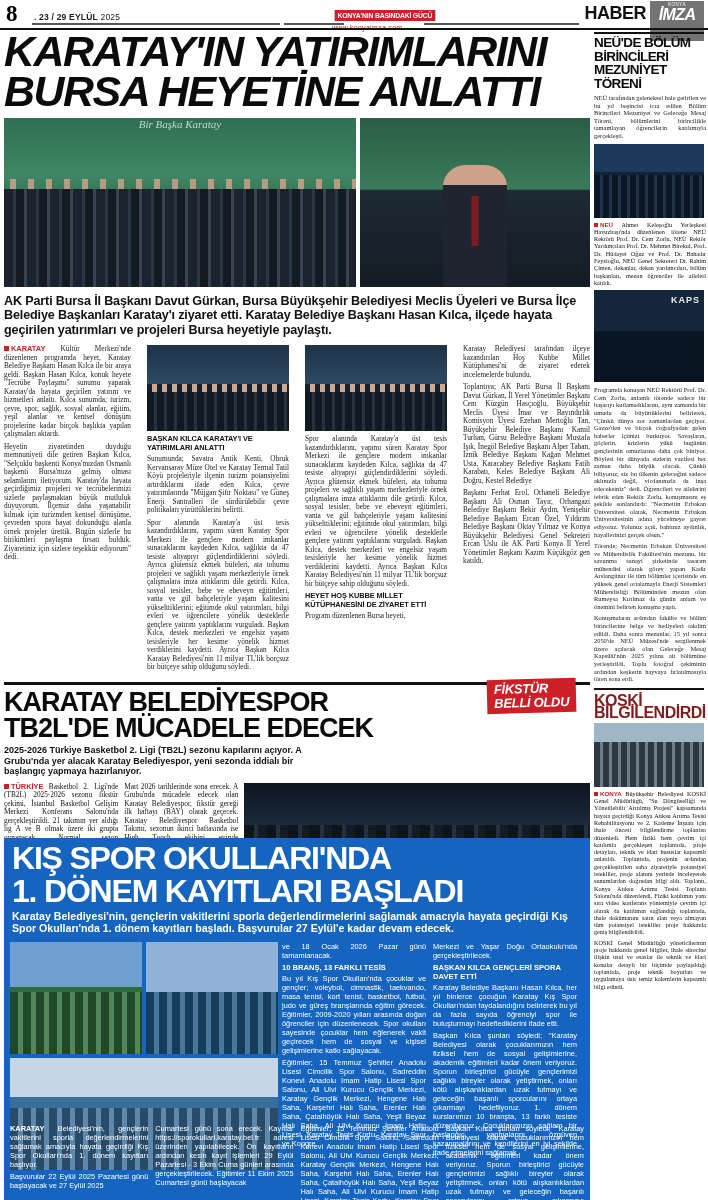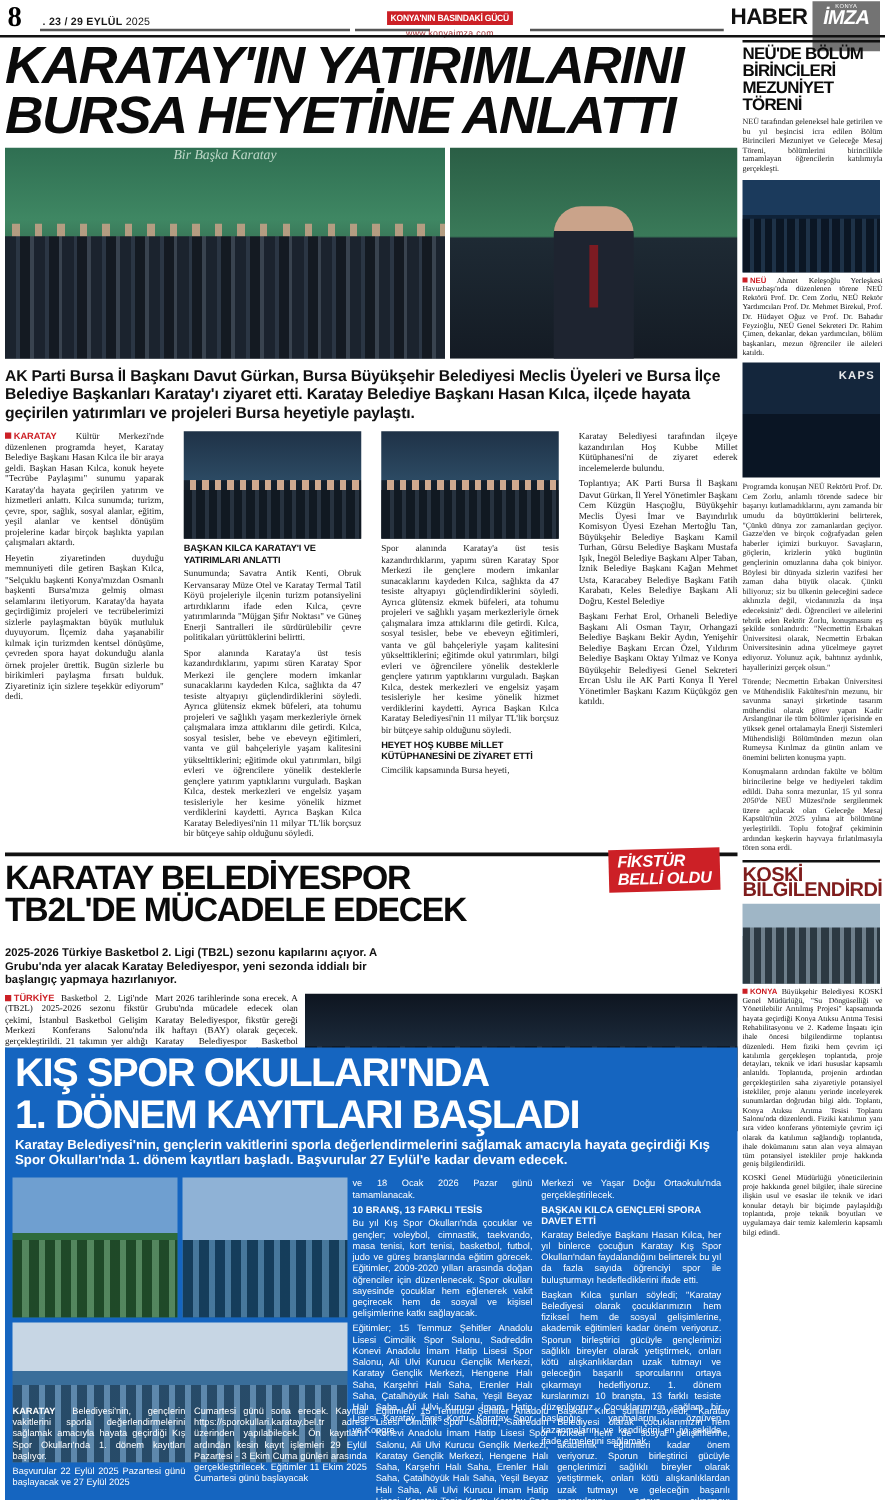--- a/index.html
+++ b/index.html
@@ -24,21 +24,21 @@
     font-size:8.5px; font-weight:bold; color:#1a1a1a; letter-spacing:.2px;
     white-space:nowrap;
   }
   .dateline .yr { font-weight:normal; }
   .rule-left { position:absolute; left:32px; top:23px; width:248px; height:2px;
     border-top:1px solid #555; border-bottom:1px solid #555; }
   .rule-midA { position:absolute; left:284px; top:23px; width:60px; height:2px;
     border-top:1px solid #555; border-bottom:1px solid #555; }
   .rule-midB { position:absolute; left:424px; top:23px; width:155px; height:2px;
     border-top:1px solid #555; border-bottom:1px solid #555; }
-  .masthead-mid { position:absolute; left:300px; top:4px; width:120px; text-align:center; }
+  .masthead-mid { position:absolute; left:332px; top:4px; width:120px; }
   .mh-badge {
     display:inline-block; background:#cc2026; color:#fff;
     font-size:7.2px; font-weight:bold; letter-spacing:-.2px;
     padding:1px 3px; white-space:nowrap;
     font-family:"Liberation Sans Narrow","Liberation Sans",sans-serif;
     transform: scaleX(.95);
   }
   .mh-url { font-size:7px; color:#9b2a2e; margin-top:2px; letter-spacing:.3px; }
   .haber {
     position:absolute; right:62px; top:3px;
@@ -162,21 +162,21 @@
   }
 
   
   .divline { margin-top:6px; width:586px; height:3px; background:#111; }
   .hl2 {
     margin-top:4px;
     font-weight:bold; font-size:27px; line-height:26px;
     letter-spacing:-1px; color:#0b0b0b; white-space:nowrap;
   }
   .hl2 .l2 { display:block; }
-  .lead2 { margin-top:16px; width:300px; font-size:9px; line-height:10.6px; font-weight:600; color:#111; }
+  .lead2 { margin-top:4px; width:300px; font-size:9px; line-height:10.6px; font-weight:600; color:#111; }
 
   .fikstur {
     position:absolute; right:14px; top:-10px;
     background:#cc2026; color:#fff; font-weight:bold; font-style:italic;
     font-size:13px; line-height:14px; padding:3px 7px; letter-spacing:-.3px;
     transform:rotate(-1.5deg);
   }
   .fikstur span{display:block;}
 
   .story2 { position:relative; width:586px; }
@@ -347,21 +347,21 @@
         <p>Sunumunda; Savatra Antik Kenti, Obruk Kervansaray Müze Otel ve Karatay Termal Tatil Köyü projeleriyle ilçenin turizm potansiyelini artırdıklarını ifade eden Kılca, çevre yatırımlarında "Müjgan Şifır Noktası" ve Güneş Enerji Santralleri ile sürdürülebilir çevre politikaları yürüttüklerini belirtti.</p>
         <p>Spor alanında Karatay'a üst tesis kazandırdıklarını, yapımı süren Karatay Spor Merkezi ile gençlere modern imkanlar sunacaklarını kaydeden Kılca, sağlıkta da 47 tesiste altyapıyı güçlendirdiklerini söyledi. Ayrıca glütensiz ekmek büfeleri, ata tohumu projeleri ve sağlıklı yaşam merkezleriyle örnek çalışmalara imza attıklarını dile getirdi. Kılca, sosyal tesisler, bebe ve ebeveyn eğitimleri, vanta ve gül bahçeleriyle yaşam kalitesini yükselttiklerini; eğitimde okul yatırımları, bilgi evleri ve öğrencilere yönelik desteklerle gençlere yatırım yaptıklarını vurguladı. Başkan Kılca, destek merkezleri ve engelsiz yaşam tesisleriyle her kesime yönelik hizmet verdiklerini kaydetti. Ayrıca Başkan Kılca Karatay Belediyesi'nin 11 milyar TL'lik borçsuz bir bütçeye sahip olduğunu söyledi.</p>
       </div>
       <div class="col">
         <div class="body-photo">
           <div class="faces"></div>
           <div class="row"></div>
         </div>
         <p>Spor alanında Karatay'a üst tesis kazandırdıklarını, yapımı süren Karatay Spor Merkezi ile gençlere modern imkanlar sunacaklarını kaydeden Kılca, sağlıkta da 47 tesiste altyapıyı güçlendirdiklerini söyledi. Ayrıca glütensiz ekmek büfeleri, ata tohumu projeleri ve sağlıklı yaşam merkezleriyle örnek çalışmalara imza attıklarını dile getirdi. Kılca, sosyal tesisler, bebe ve ebeveyn eğitimleri, vanta ve gül bahçeleriyle yaşam kalitesini yükselttiklerini; eğitimde okul yatırımları, bilgi evleri ve öğrencilere yönelik desteklerle gençlere yatırım yaptıklarını vurguladı. Başkan Kılca, destek merkezleri ve engelsiz yaşam tesisleriyle her kesime yönelik hizmet verdiklerini kaydetti. Ayrıca Başkan Kılca Karatay Belediyesi'nin 11 milyar TL'lik borçsuz bir bütçeye sahip olduğunu söyledi.</p>
         <div class="subhead">HEYET HOŞ KUBBE MİLLET KÜTÜPHANESİNİ DE ZİYARET ETTİ</div>
-        <p>Cimcilik kapsamında Bursa heyeti,</p>
+        <p>Program düzenlenen Bursa heyeti,</p>
       </div>
       <div class="col">
         <p>Karatay Belediyesi tarafından ilçeye kazandırılan Hoş Kubbe Millet Kütüphanesi'ni de ziyaret ederek incelemelerde bulundu.</p>
         <p>Toplantıya; AK Parti Bursa İl Başkanı Davut Gürkan, İl Yerel Yönetimler Başkanı Cem Küzgün Hasçıoğlu, Büyükşehir Meclis Üyesi İmar ve Bayındırlık Komisyon Üyesi Ezehan Mertoğlu Tan, Büyükşehir Belediye Başkanı Kamil Turhan, Gürsu Belediye Başkanı Mustafa Işık, İnegöl Belediye Başkanı Alper Taban, İznik Belediye Başkanı Kağan Mehmet Usta, Karacabey Belediye Başkanı Fatih Karabatı, Keles Belediye Başkanı Ali Doğru, Kestel Belediye</p>
         <p>Başkanı Ferhat Erol, Orhaneli Belediye Başkanı Ali Osman Tayır, Orhangazi Belediye Başkanı Bekir Aydın, Yenişehir Belediye Başkanı Ercan Özel, Yıldırım Belediye Başkanı Oktay Yılmaz ve Konya Büyükşehir Belediyesi Genel Sekreteri Ercan Uslu ile AK Parti Konya İl Yerel Yönetimler Başkanı Kazım Küçükgöz gen katıldı.</p>
       </div>
     </div>
 
     <div class="divline"></div>
     <div class="story2">

